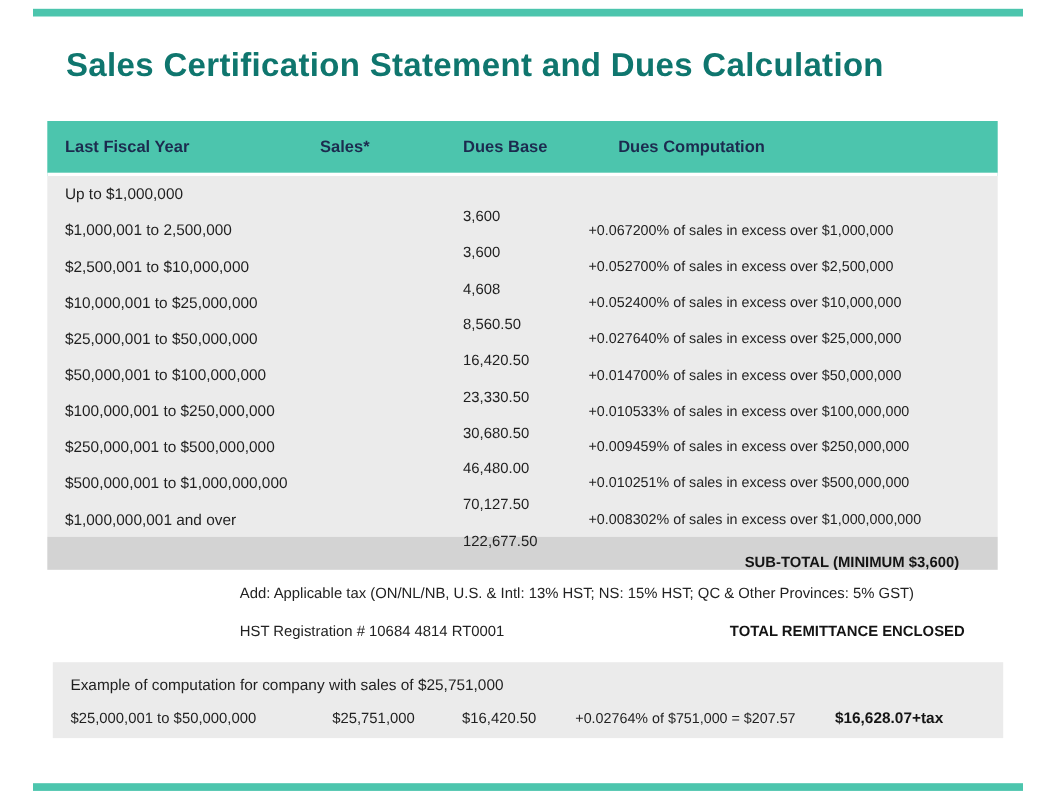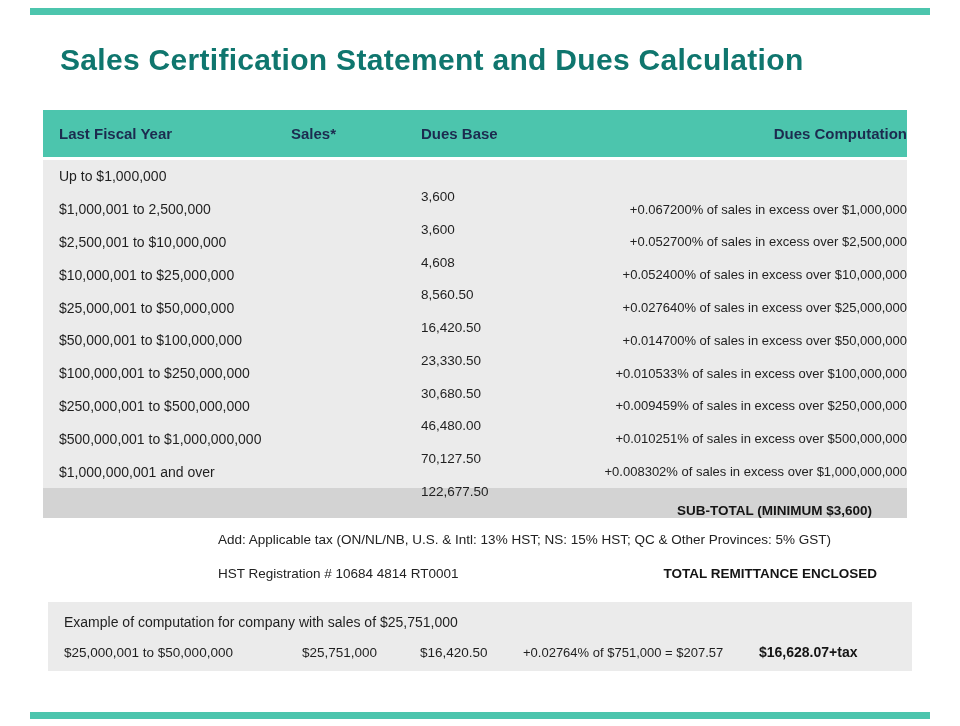--- a/index.html
+++ b/index.html
@@ -16,25 +16,25 @@
   }
   .dues-table{position:absolute;left:43px;top:110px;width:864px;}
   .thead{
     display:flex;align-items:center;height:47px;background:#4cc5ad;
     border-bottom:3px solid #ffffff;color:#1c2b4f;font-weight:bold;font-size:15px;
   }
   .c{box-sizing:border-box;}
   .c1{width:248px;padding-left:16px;}
   .c2{width:130px;}
   .c3{width:114px;}
-  .c4{flex:1;text-align:right;}
+  .c4{flex:1;}
   .thead .c4{padding-left:27px;}
   .tbody{background:#ebebeb;}
   .trow{display:flex;align-items:center;height:32.8px;font-size:14px;}
-  .trow .c4{font-size:13px;color:#222;margin-left:47px;}
+  .trow .c4{font-size:13px;color:#222;}
   .trow .c3{font-size:13.5px;margin-top:40px;}
   .subtotal-row{
     display:flex;align-items:flex-end;justify-content:flex-end;height:30px;
     background:#d3d3d3;padding-right:35px;box-sizing:border-box;
     font-size:13.5px;font-weight:bold;color:#141414;
   }
   .notes{position:absolute;left:48px;width:864px;top:531px;font-size:13.5px;color:#222;}
   .tax-line{padding-left:170px;line-height:18px;}
   .hst-row{
     display:flex;justify-content:space-between;align-items:flex-end;

